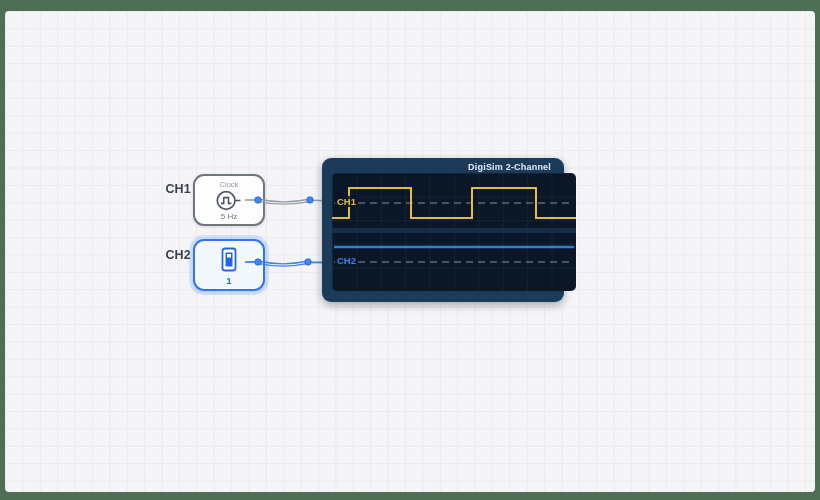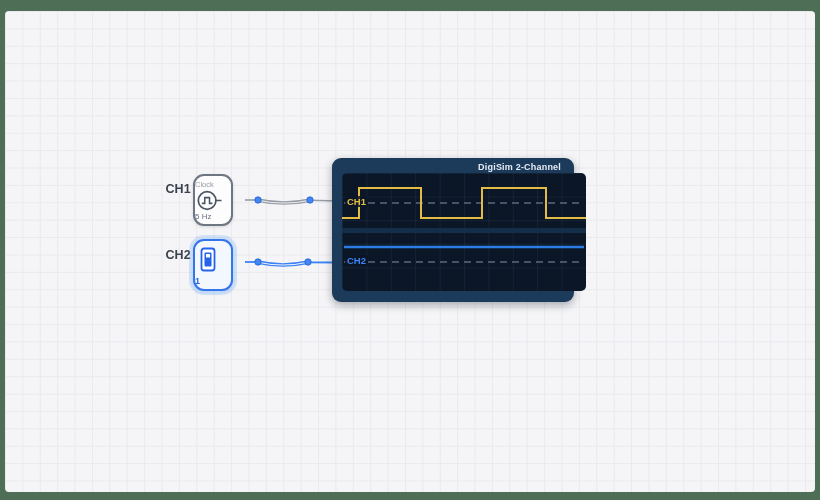--- a/index.html
+++ b/index.html
@@ -11,36 +11,36 @@
     background-image:
       linear-gradient(to right, #e9e9ee 1px, transparent 1px),
       linear-gradient(to bottom, #e9e9ee 1px, transparent 1px);
     background-size:17.4px 17.4px; }
 
   .net-label { position:absolute; width:40px; text-align:right;
     font-size:12.5px; font-weight:600; color:#3b424d; letter-spacing:.2px; }
   #net-ch1 { left:146px; top:171px; }
   #net-ch2 { left:146px; top:237px; }
 
-  .component { position:absolute; width:40px; height:52px; border-radius:11px;
-    display:flex; flex-direction:column; align-items:flex-start; }
+  .component { position:absolute; width:72px; height:52px; border-radius:11px;
+    display:flex; flex-direction:column; align-items:center; }
   .clock-box { left:188px; top:163px; border:2px solid #6e7681; background:#fdfdfe;
     justify-content:space-between; padding:4px 0 3px;
     box-shadow:0 1px 3px rgba(60,70,90,.18); }
   .clock-title { font-size:7.5px; color:#949aa3; }
   .clock-freq  { font-size:8px;  color:#6a7180; }
   .button-box { left:188px; top:228px; border:2px solid #3575e8; background:#f3f8ff;
     justify-content:space-between; padding:6px 0 3px;
     box-shadow:0 0 0 4px rgba(96,165,250,.22), 0 1px 4px rgba(59,130,246,.25); }
   .button-value { font-size:9px; font-weight:600; color:#2563eb; }
 
   .wires { position:absolute; left:0; top:0; width:100%; height:100%;
     pointer-events:none; }
 
-  .scope { position:absolute; left:327px; top:147px; width:242px; height:144px;
+  .scope { position:absolute; left:317px; top:147px; width:242px; height:144px;
     background:#1c3b5b; border-radius:9px;
     box-shadow:0 3px 8px rgba(10,20,35,.35); }
   .scope-title { position:absolute; top:4px; right:13px; font-size:9px;
     font-weight:bold; color:#e4ebf4; letter-spacing:.2px; }
   .screen { position:absolute; left:10px; top:15px; width:244px; height:118px;
     background-color:#0b1626; border-radius:5px; overflow:hidden;
     background-image:
       linear-gradient(to right, rgba(86,120,160,.13) 1px, transparent 1px),
       linear-gradient(to bottom, rgba(86,120,160,.13) 1px, transparent 1px);
     background-size:24.4px 23.6px; }

